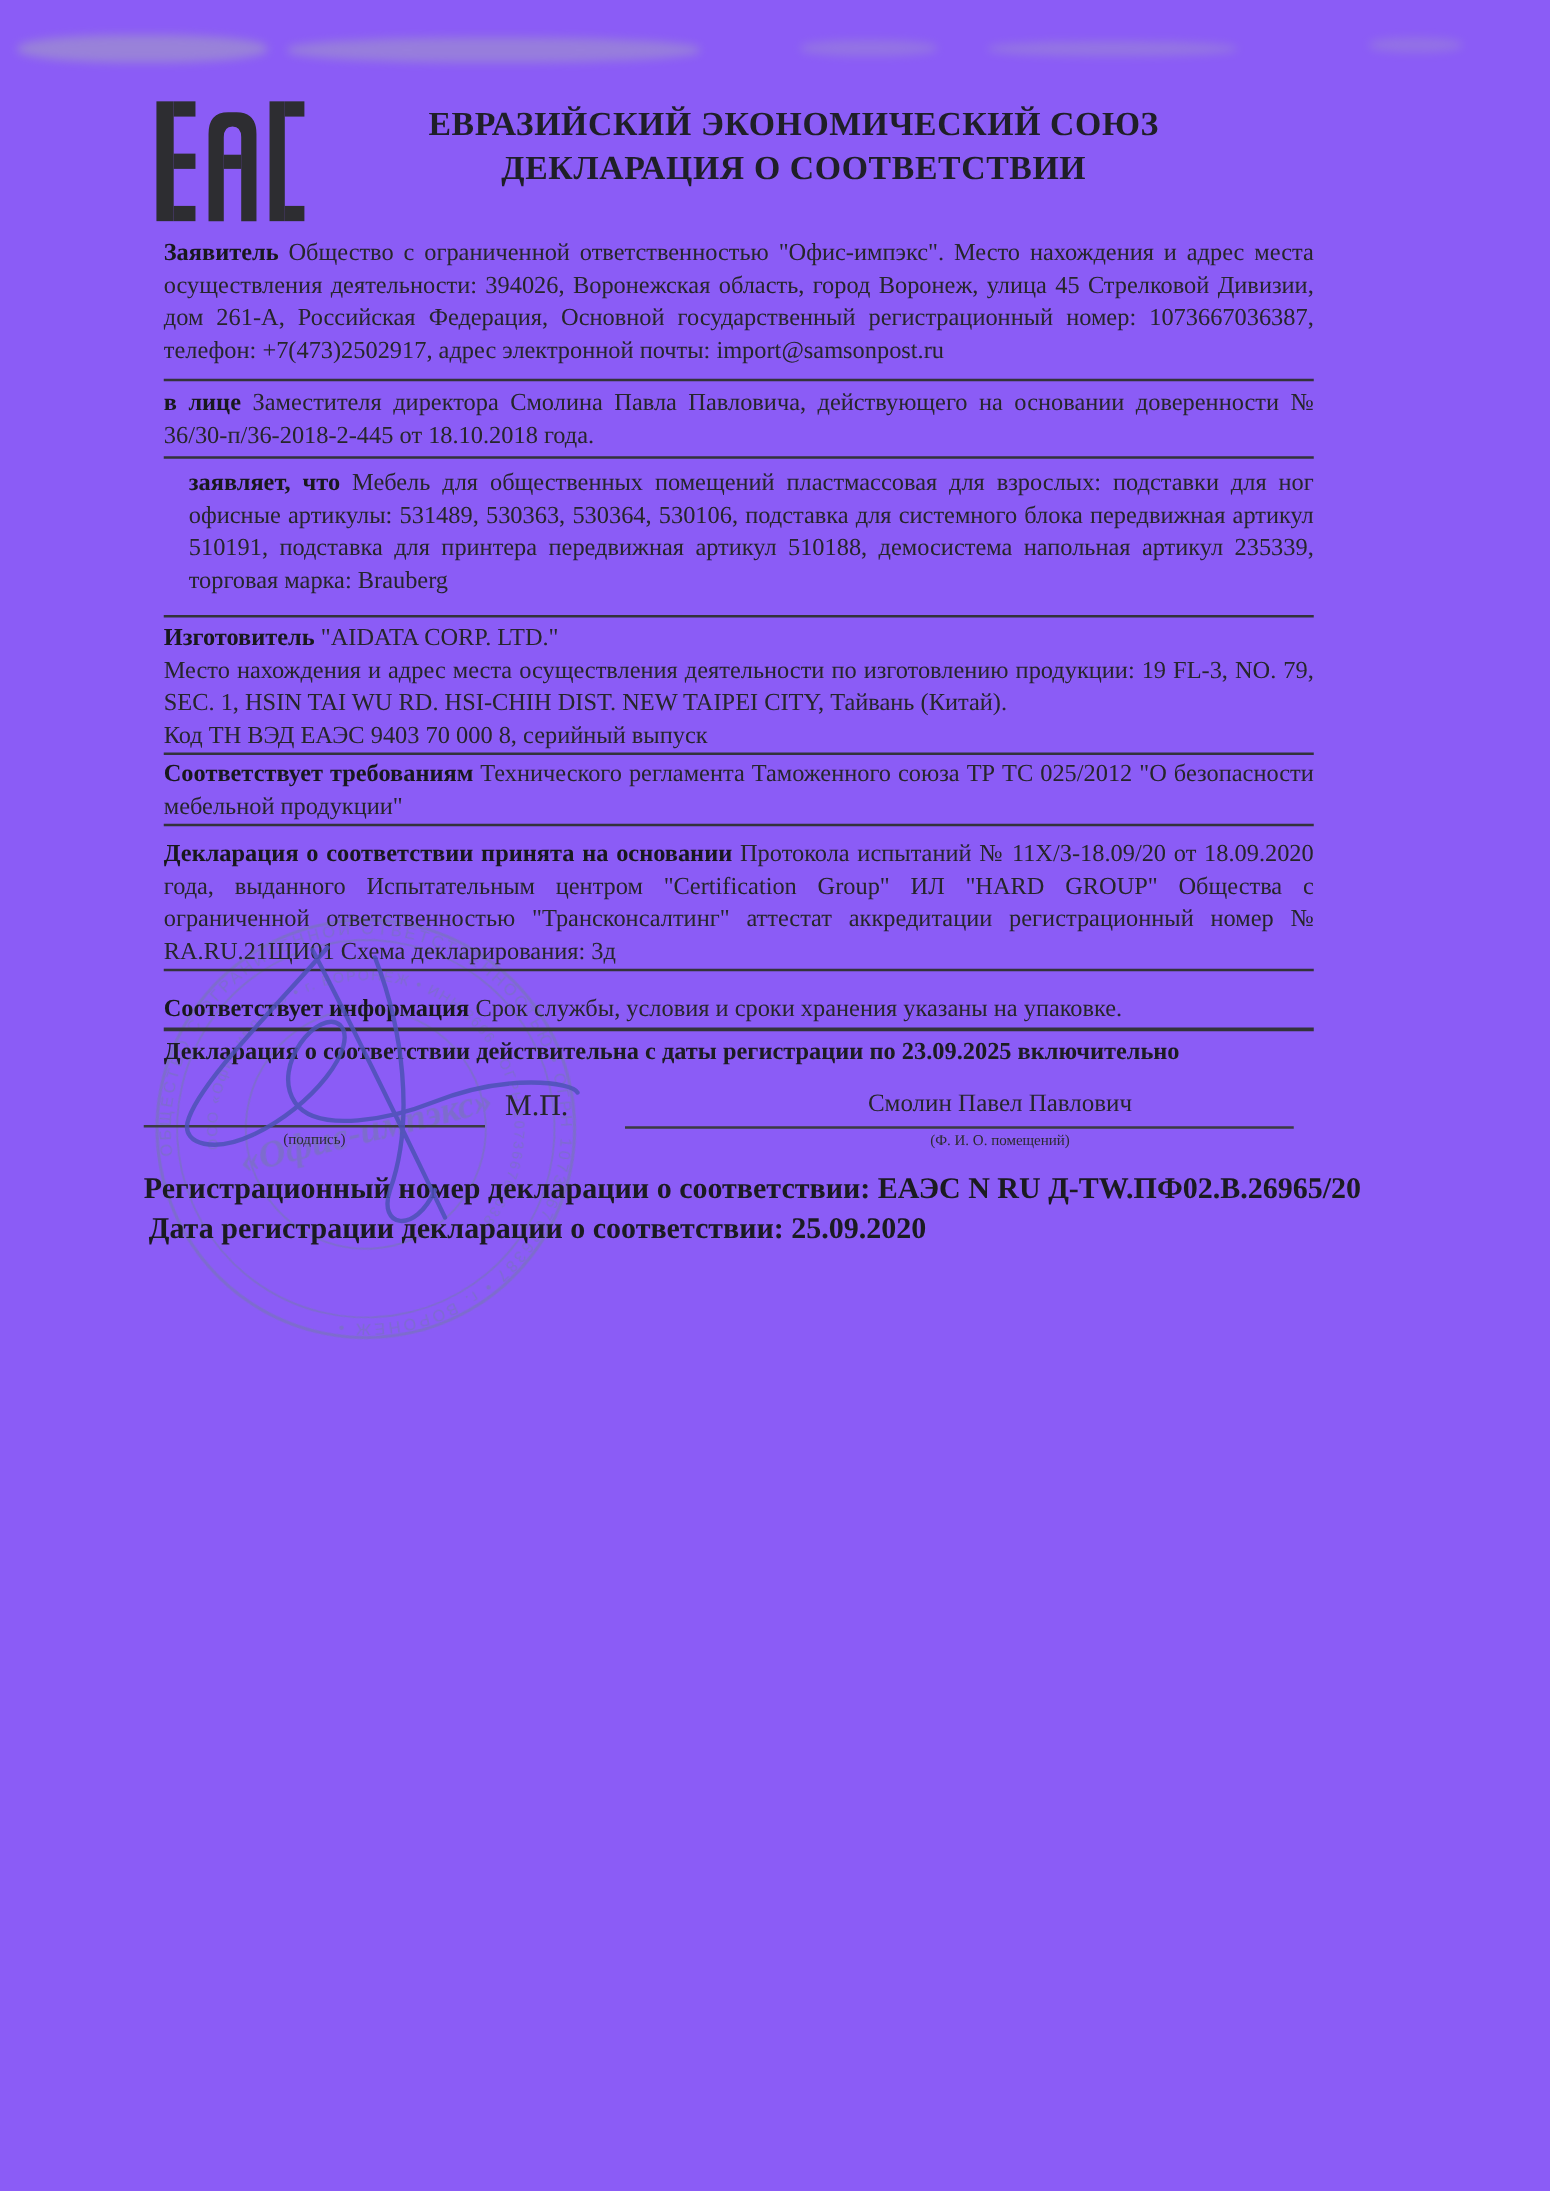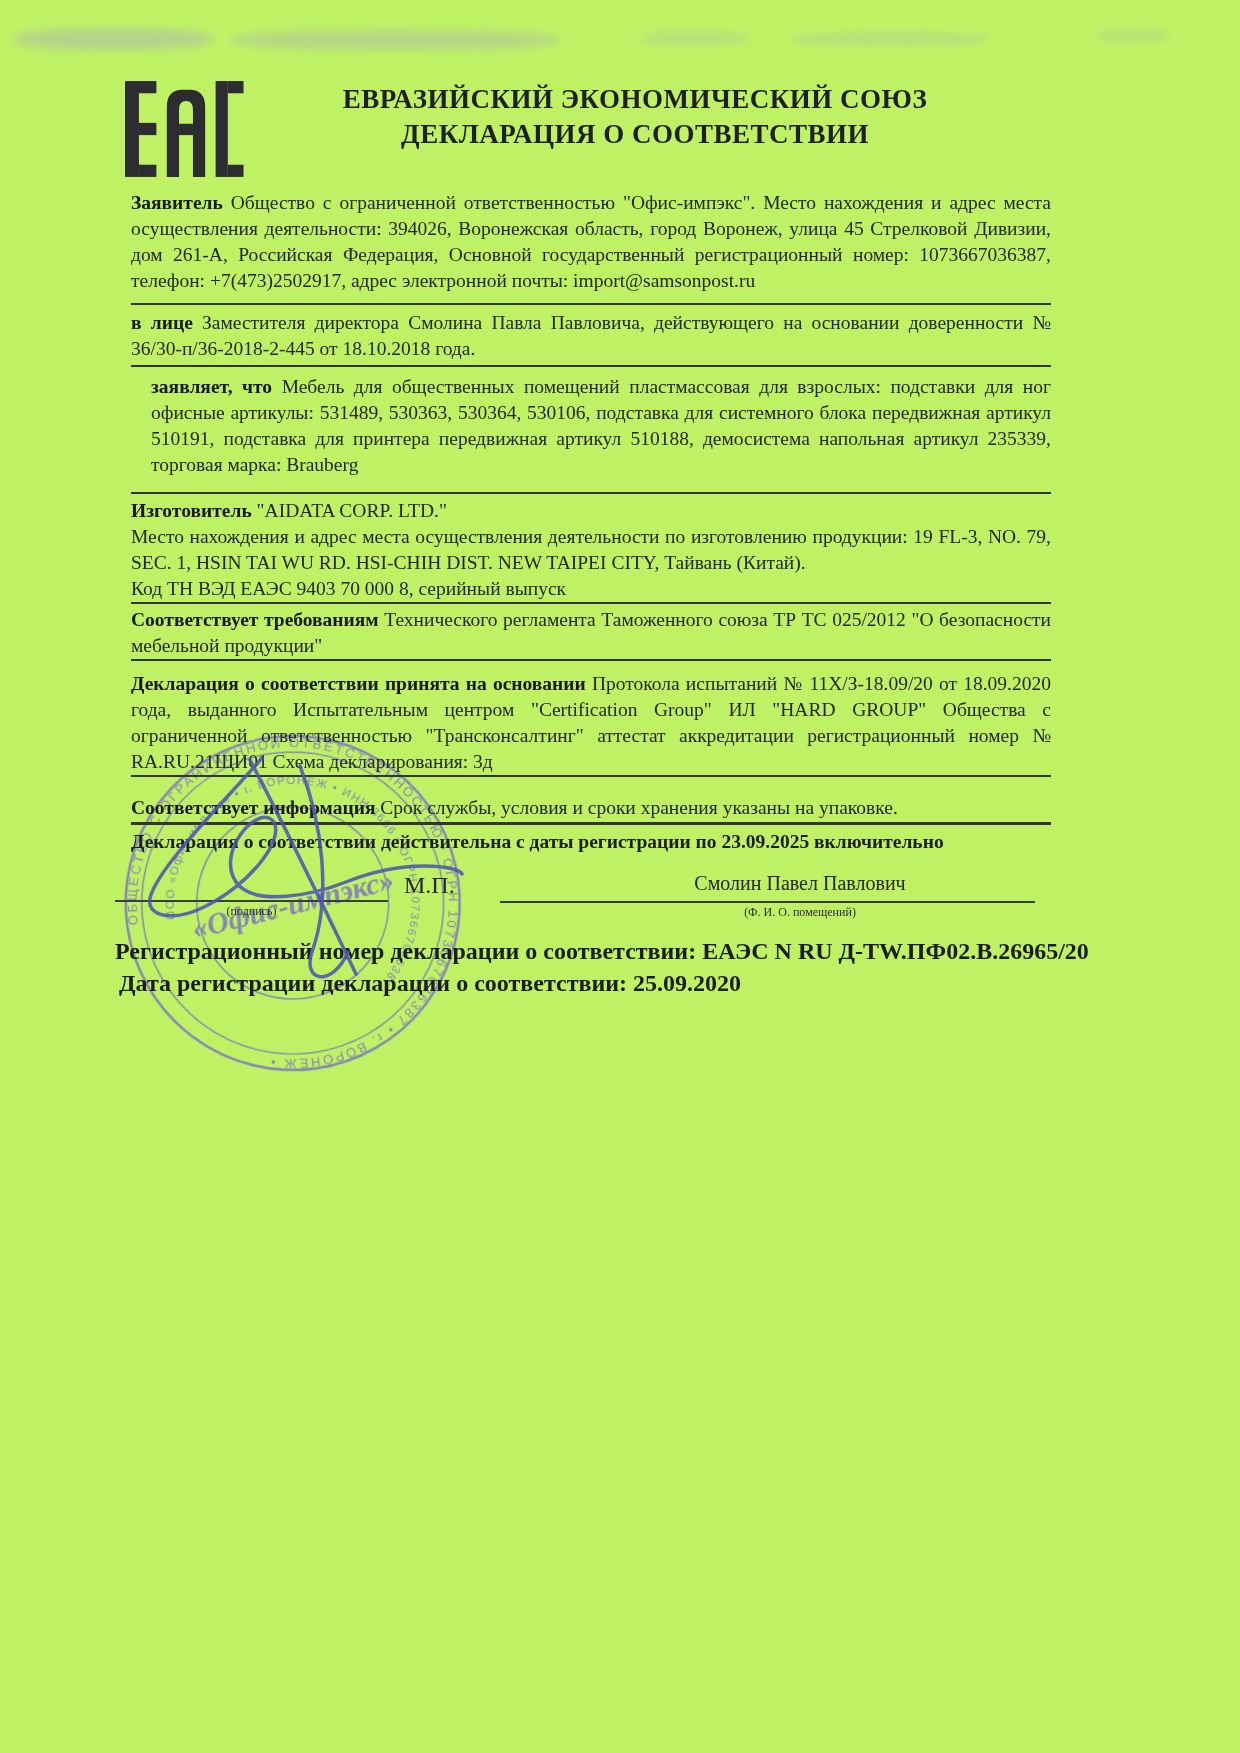--- a/index.html
+++ b/index.html
@@ -1,18 +1,18 @@
 <!DOCTYPE html>
 <html><head>
 <meta charset="utf-8">
 <style>
   html,body { margin:0; padding:0; background:#e8e8e8; }
   .page {
     position:relative; width:1240px; height:1753px;
-    background:#bef264; margin:0 auto; overflow:hidden;
+    background:#8b5cf6; margin:0 auto; overflow:hidden;
     font-family:"Liberation Serif","DejaVu Serif",serif;
     color:#26262b;
   }
   
   .smudge { position:absolute; background:#aab0b6; border-radius:45%; filter:blur(4px); }
   
   .logo { position:absolute; left:125px; top:76px; }
   
   .title {
     position:absolute; left:250px; top:82px; width:770px;

